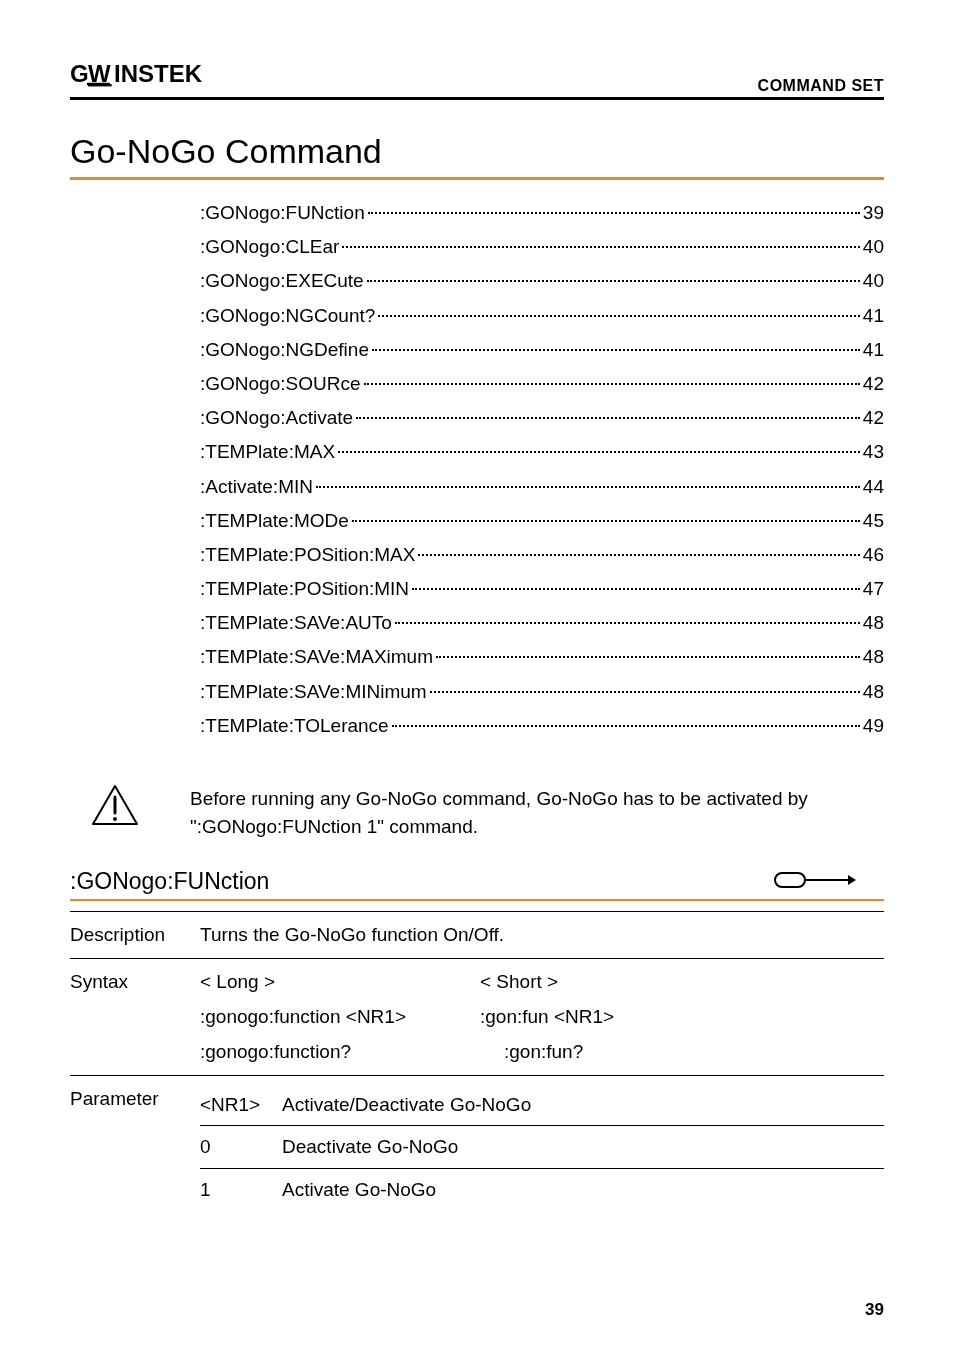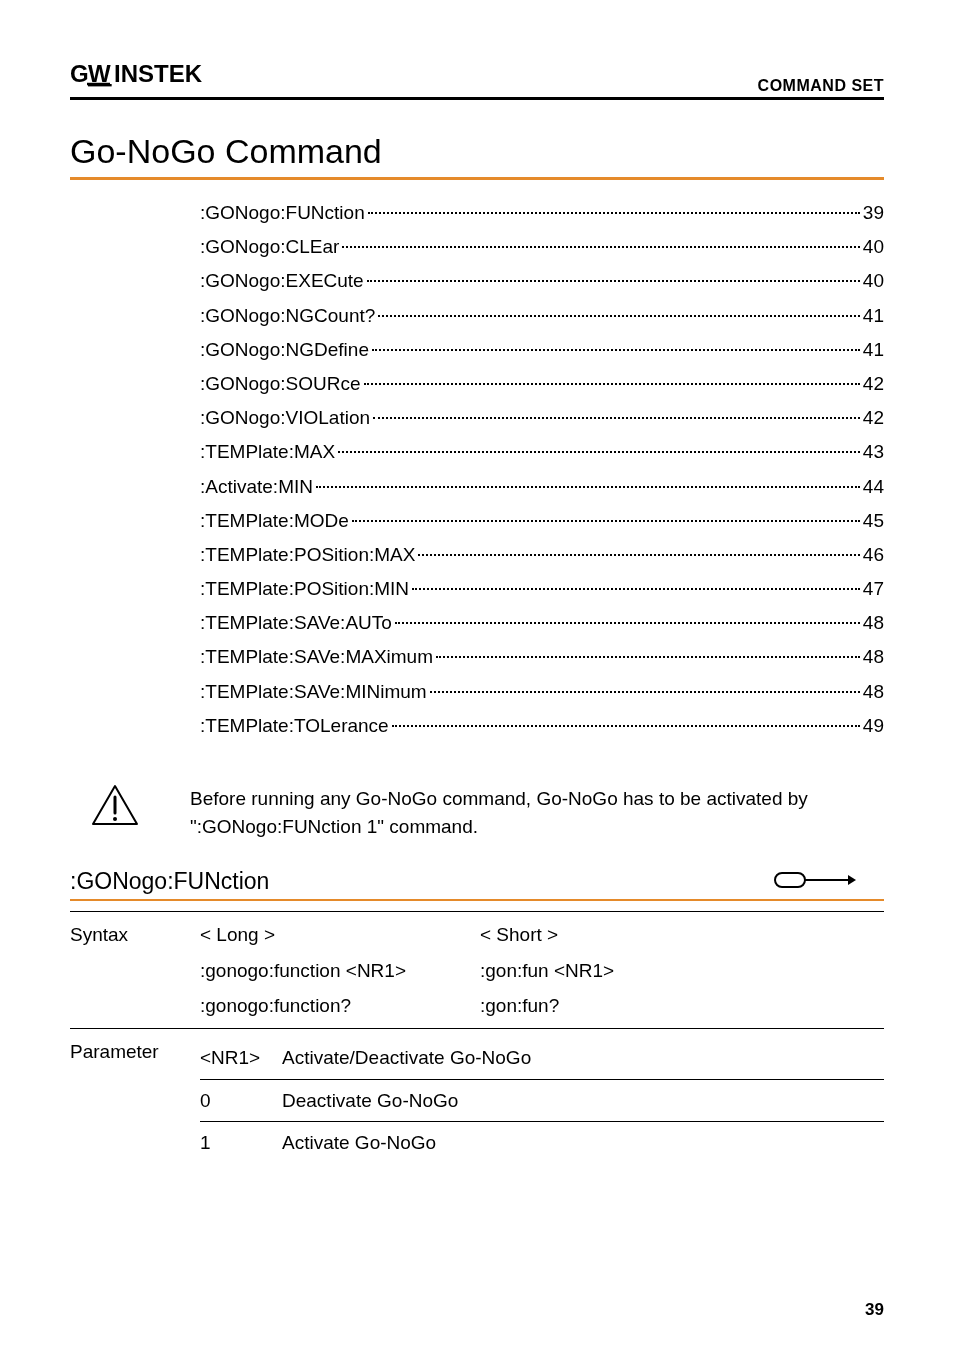--- a/index.html
+++ b/index.html
@@ -180,21 +180,21 @@
         <span class="toc-label">:GONogo:NGDefine</span>
         <span class="toc-leader"></span>
         <span class="toc-page">41</span>
       </div>
     <div class="toc-row">
         <span class="toc-label">:GONogo:SOURce</span>
         <span class="toc-leader"></span>
         <span class="toc-page">42</span>
       </div>
     <div class="toc-row">
-        <span class="toc-label">:GONogo:VIOLation</span>
+        <span class="toc-label">:GONogo:Activate</span>
         <span class="toc-leader"></span>
         <span class="toc-page">42</span>
       </div>
     <div class="toc-row">
         <span class="toc-label">:TEMPlate:MAX</span>
         <span class="toc-leader"></span>
         <span class="toc-page">43</span>
       </div>
     <div class="toc-row">
         <span class="toc-label">:Activate:MIN</span>
@@ -256,33 +256,37 @@
         <rect x="1" y="4" width="30" height="14" rx="7" ry="7" fill="none" stroke="#000" stroke-width="2"></rect>
         <line x1="31" y1="11" x2="74" y2="11" stroke="#000" stroke-width="2"></line>
         <polygon points="74,6 82,11 74,16" fill="#000"></polygon>
       </svg>
     </div>
   </div>
   <div class="orange-rule-thin"></div>
 
   <div class="def-table">
 
+    <div class="def-row">
+      <div class="def-label">Description</div>
+      <div class="def-body">Turns the Go-NoGo function On/Off.</div>
+    </div>
 
     <div class="def-row">
       <div class="def-label">Syntax</div>
       <div class="def-body">
         <div class="two-col">
           <div class="col-a">&lt; Long &gt;</div>
           <div class="col-b">&lt; Short &gt;</div>
         </div>
         <div class="two-col" style="padding-top:6px;">
           <div class="col-a">:gonogo:function &lt;NR1&gt;</div>
           <div class="col-b">:gon:fun &lt;NR1&gt;</div>
         </div>
-        <div class="two-col" style="padding-top:6px;">
+        <div class="two-col" style="padding-top:6px;gap:24px;">
           <div class="col-a">:gonogo:function?</div>
           <div class="col-b">:gon:fun?</div>
         </div>
       </div>
     </div>
 
     <div class="def-row">
       <div class="def-label">Parameter</div>
       <div class="def-body sub-rows">
         <div class="sub-row">

